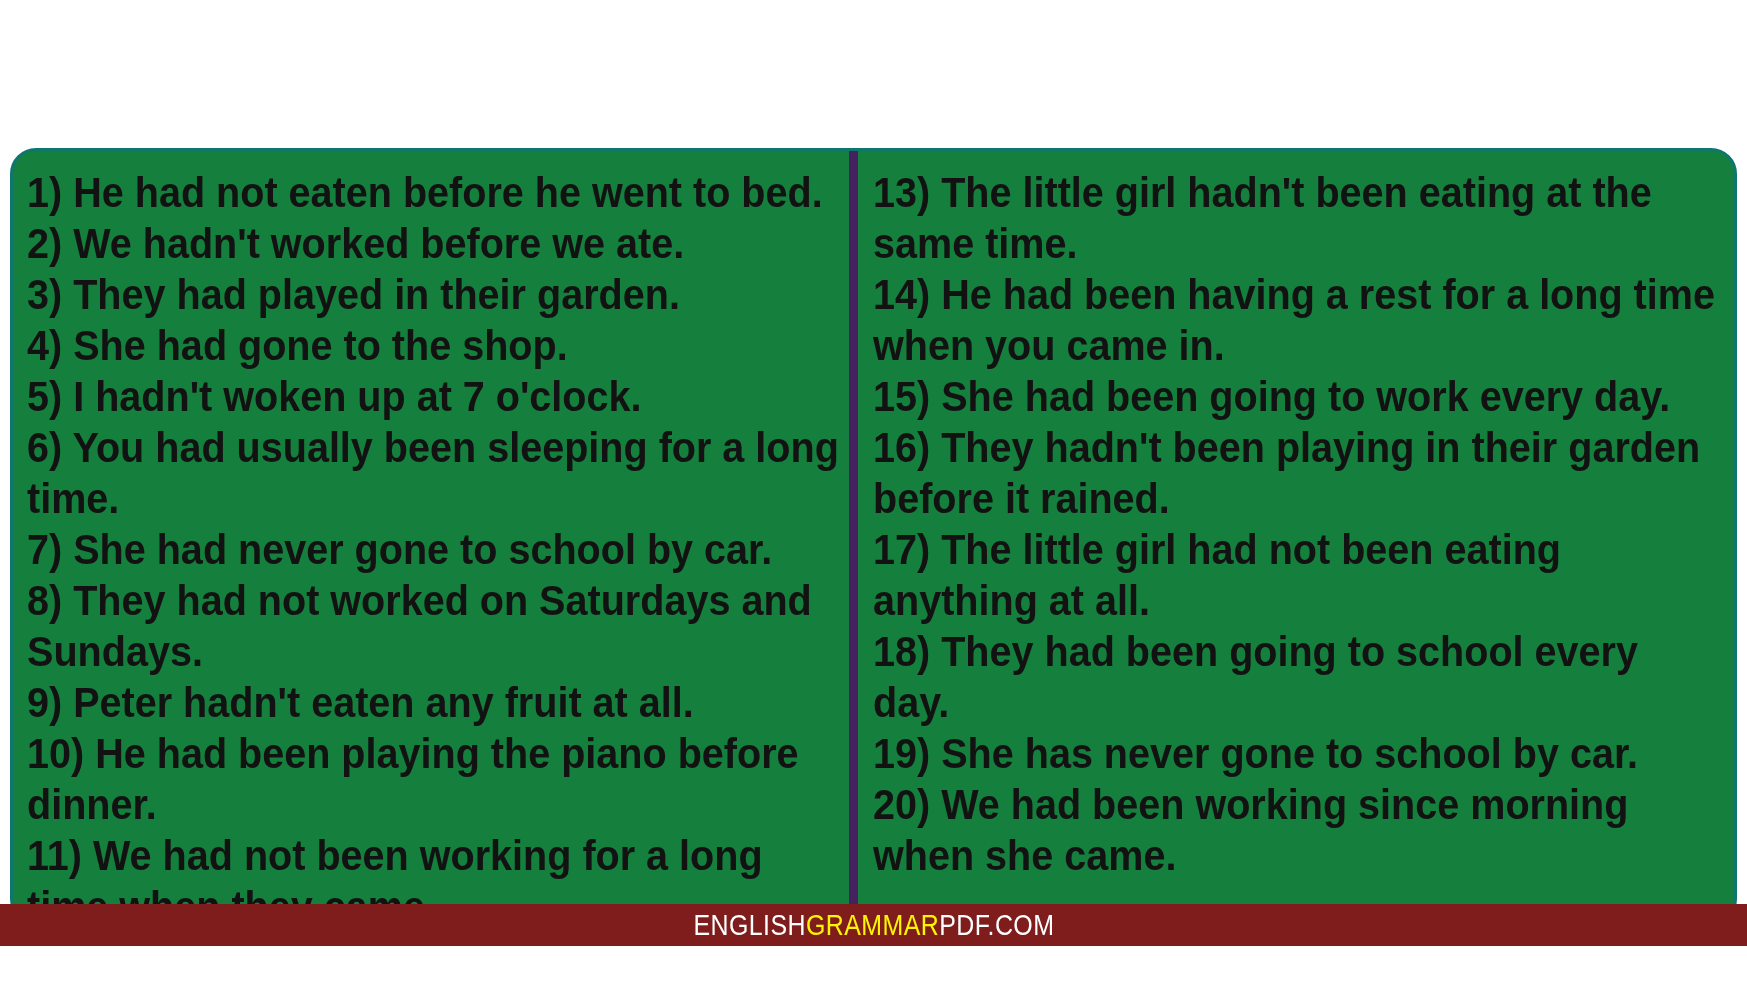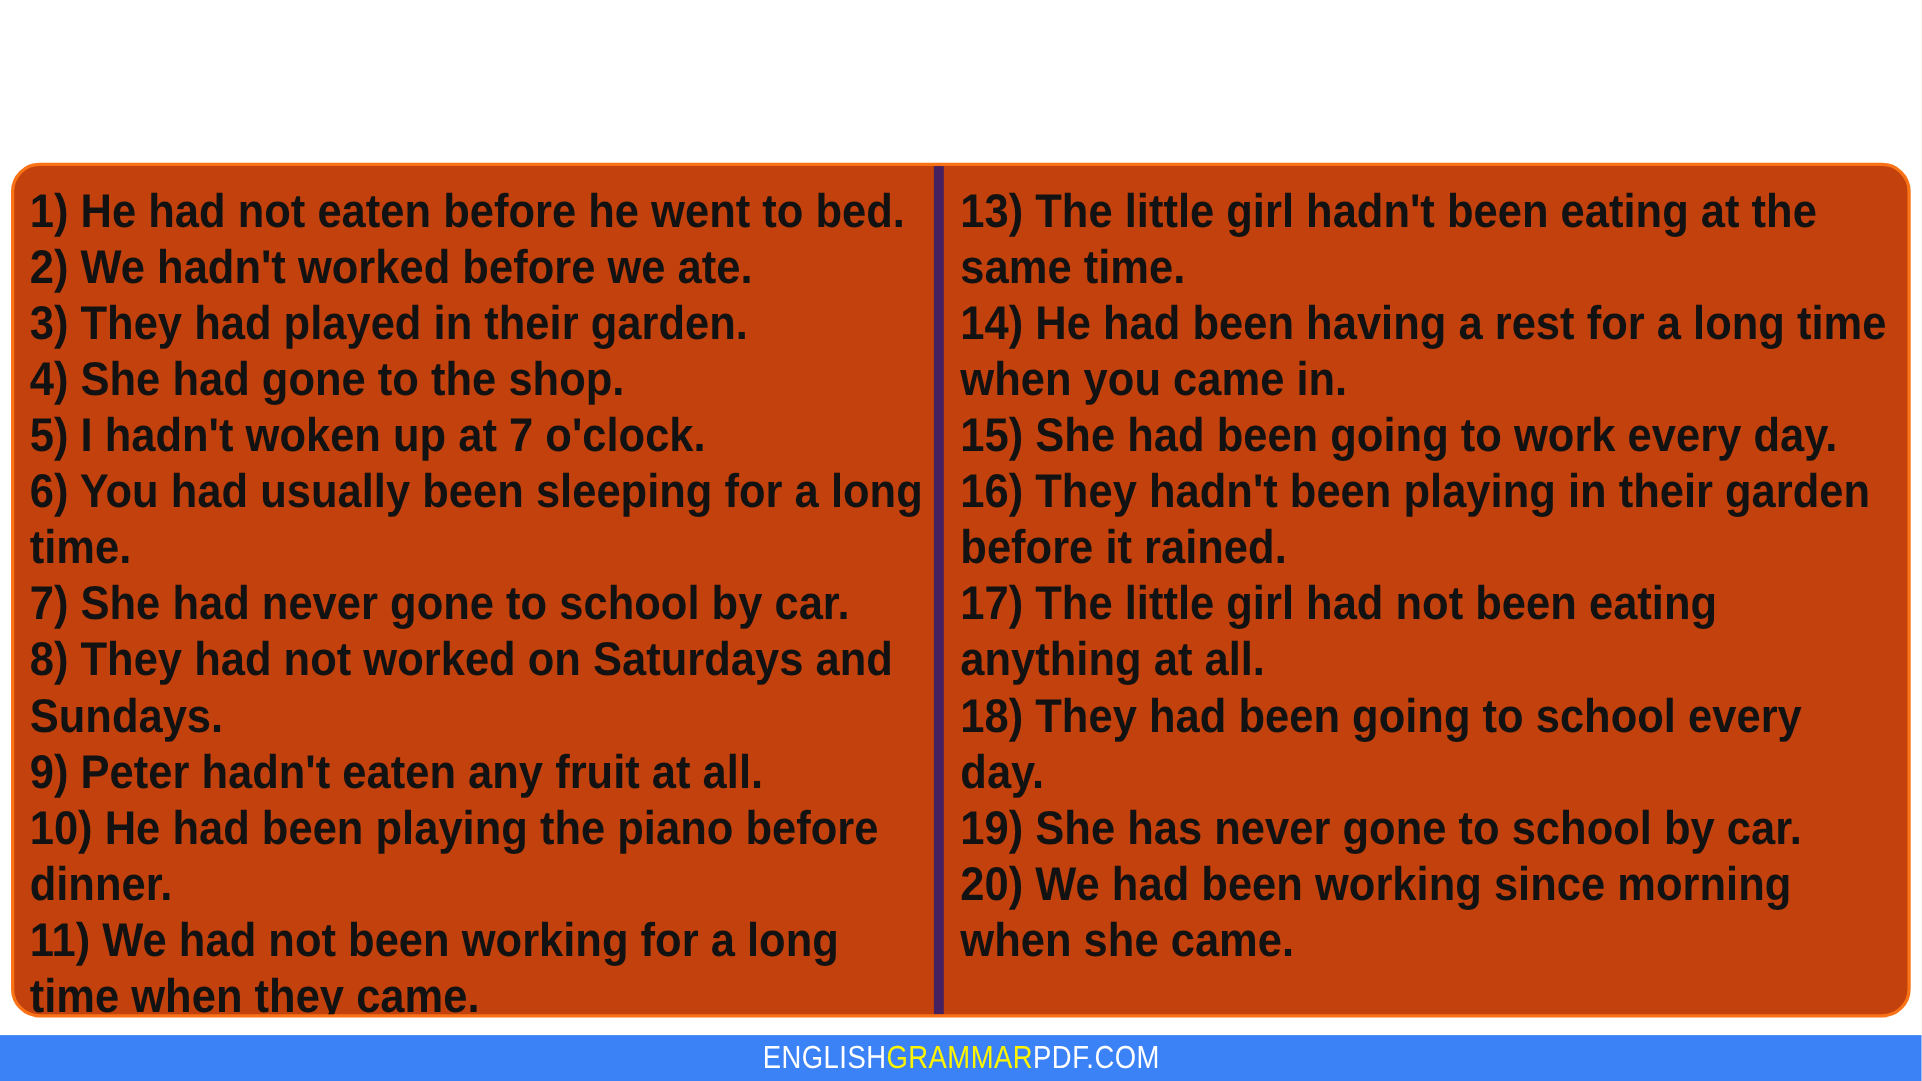--- a/index.html
+++ b/index.html
@@ -47,22 +47,22 @@
   .title-light { font-weight:400; }
   .title-bold  { font-weight:700; }
 
   
   .card {
     position:absolute;
     left:10px;
     top:148px;
     width:1727px;
     height:777px;
-    background:#c2410c;
-    border:3px solid #f97316;
+    background:#15803d;
+    border:3px solid #0f766e;
     border-radius:26px;
     overflow:hidden;
   }
 
   .card-inner {
     position:relative;
     width:100%;
     height:100%;
     display:flex;
   }
@@ -96,24 +96,24 @@
     transform:scaleX(0.92);
     transform-origin:left center;
     width:108.7%;
     white-space:normal;
   }
 
   
   .footer-band {
     position:absolute;
     left:0;
-    top:941px;
+    top:904px;
     width:1747px;
     height:42px;
-    background:#3b82f6;
+    background:#7f1d1d;
     display:flex;
     align-items:center;
     justify-content:center;
   }
 
   .footer-text {
     font-family:"Liberation Sans Narrow", "Liberation Sans", sans-serif;
     font-weight:400;
     font-size:29px;
     line-height:1;

